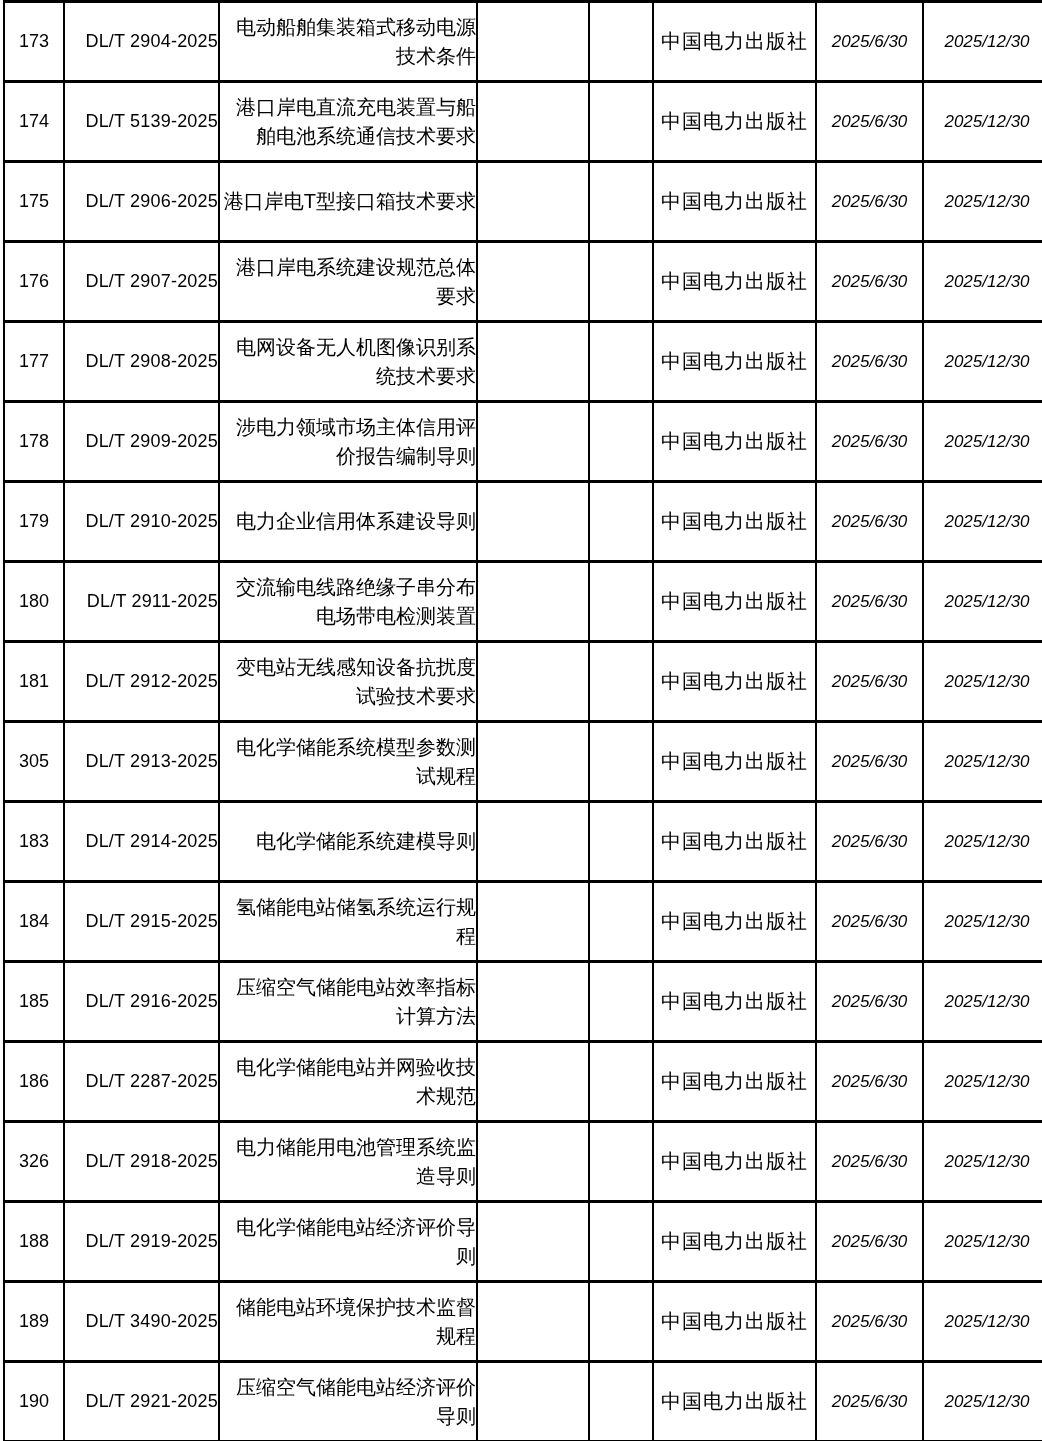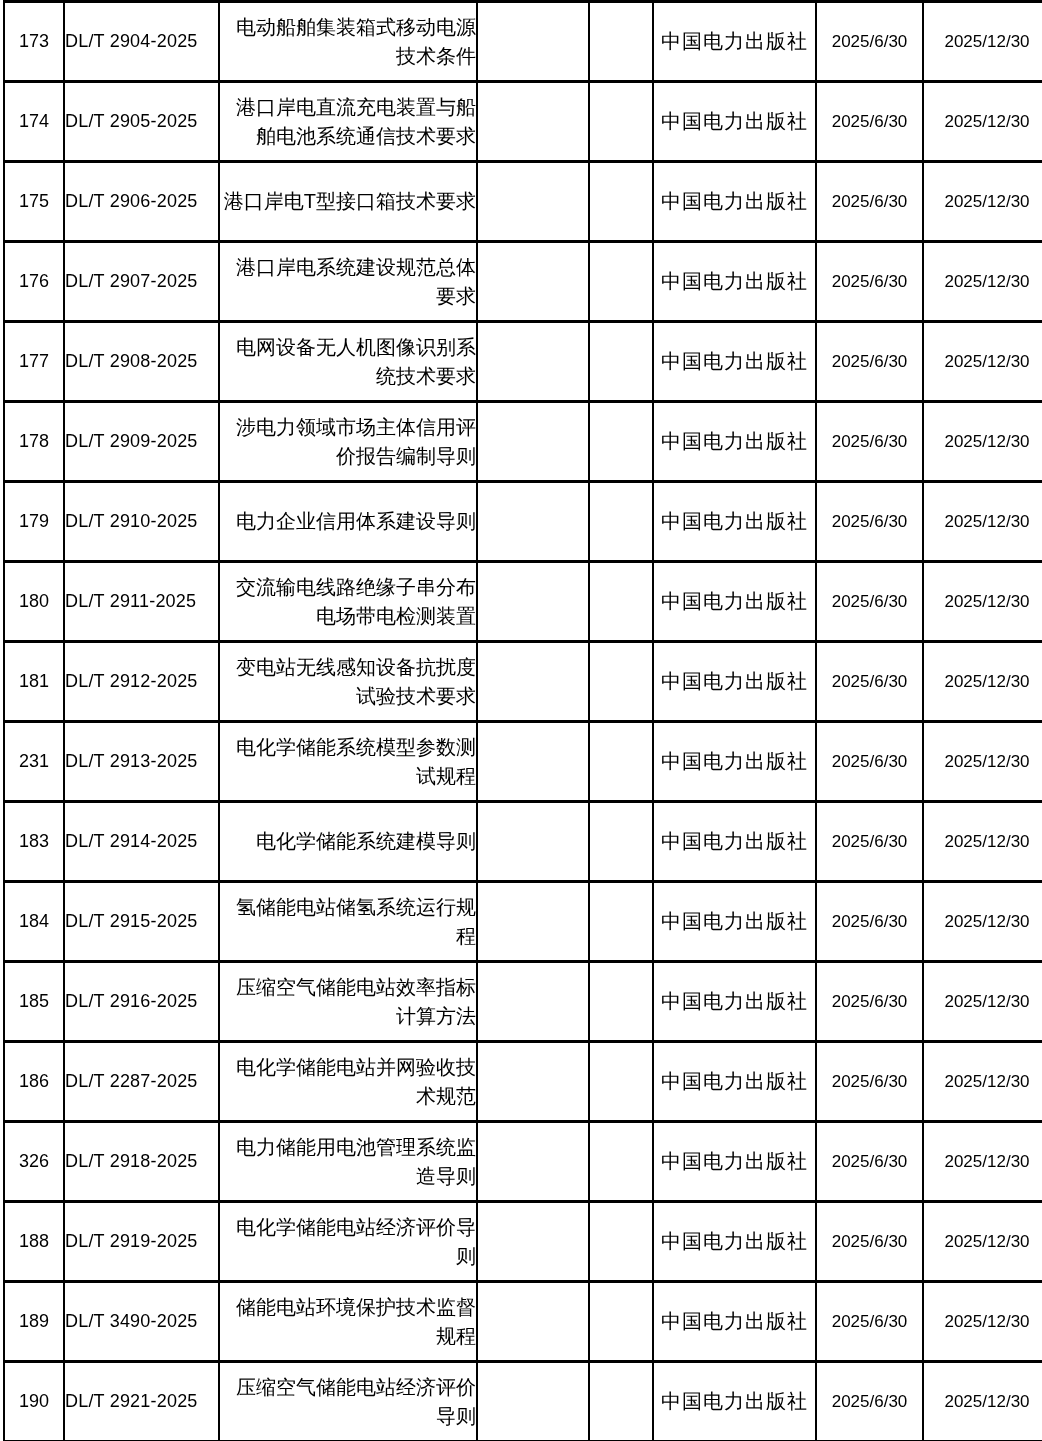--- a/index.html
+++ b/index.html
@@ -34,21 +34,21 @@
     border-bottom-width: 3px;
     vertical-align: middle;
     overflow: hidden;
     padding: 0;
   }
   td.c-num {
     text-align: center;
     font-size: 18px;
   }
   td.c-code {
-    text-align: left;
+    text-align: right;
     padding-left: 6px;
     font-size: 18px;
     letter-spacing: 0.2px;
     white-space: nowrap;
   }
   td.c-name {
     text-align: right;
     font-size: 20px;
     line-height: 29px;
     white-space: pre-line;
@@ -57,20 +57,21 @@
     background: #ffffff;
   }
   td.c-publisher {
     text-align: center;
     font-size: 20px;
     letter-spacing: 1px;
   }
   td.c-date1, td.c-date2 {
     text-align: center;
     font-size: 17px;
+    font-style: italic;
   }
 </style>
 </head>
 <body>
 
 <div class="page">
   <table class="standards">
     <colgroup>
       <col style="width:60px">
       <col style="width:155px">
@@ -88,21 +89,21 @@
           <td class="c-name">电动船舶集装箱式移动电源
 技术条件</td>
           <td class="c-blank1"></td>
           <td class="c-blank2"></td>
           <td class="c-publisher">中国电力出版社</td>
           <td class="c-date1">2025/6/30</td>
           <td class="c-date2">2025/12/30</td>
         </tr>
         <tr>
           <td class="c-num">174</td>
-          <td class="c-code">DL/T 2905-2025</td>
+          <td class="c-code">DL/T 5139-2025</td>
           <td class="c-name">港口岸电直流充电装置与船
 舶电池系统通信技术要求</td>
           <td class="c-blank1"></td>
           <td class="c-blank2"></td>
           <td class="c-publisher">中国电力出版社</td>
           <td class="c-date1">2025/6/30</td>
           <td class="c-date2">2025/12/30</td>
         </tr>
         <tr>
           <td class="c-num">175</td>
@@ -173,21 +174,21 @@
           <td class="c-code">DL/T 2912-2025</td>
           <td class="c-name">变电站无线感知设备抗扰度
 试验技术要求</td>
           <td class="c-blank1"></td>
           <td class="c-blank2"></td>
           <td class="c-publisher">中国电力出版社</td>
           <td class="c-date1">2025/6/30</td>
           <td class="c-date2">2025/12/30</td>
         </tr>
         <tr>
-          <td class="c-num">231</td>
+          <td class="c-num">305</td>
           <td class="c-code">DL/T 2913-2025</td>
           <td class="c-name">电化学储能系统模型参数测
 试规程</td>
           <td class="c-blank1"></td>
           <td class="c-blank2"></td>
           <td class="c-publisher">中国电力出版社</td>
           <td class="c-date1">2025/6/30</td>
           <td class="c-date2">2025/12/30</td>
         </tr>
         <tr>

